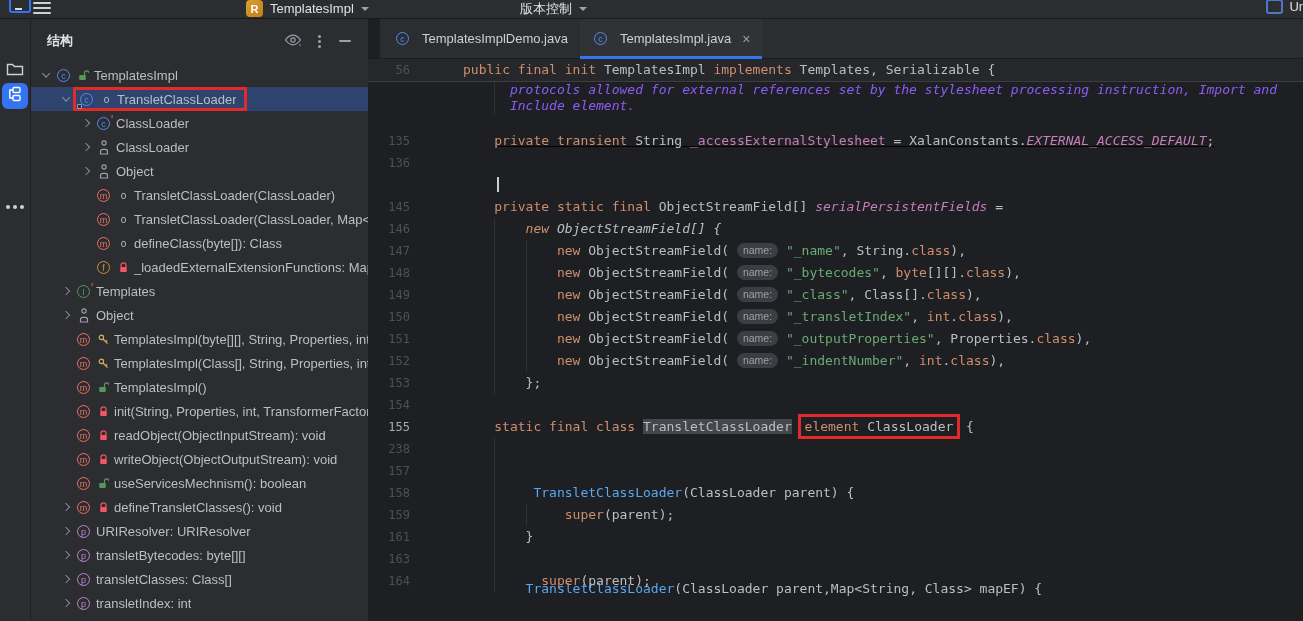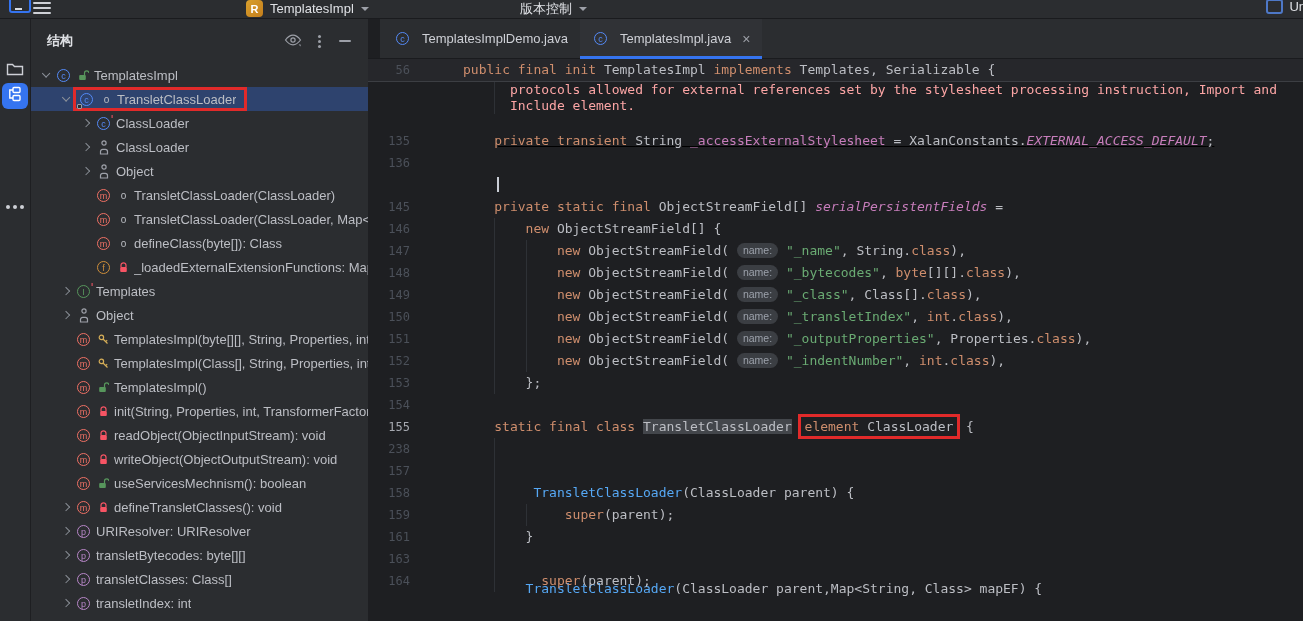--- a/index.html
+++ b/index.html
@@ -61,21 +61,21 @@
   .cl.h16{height:16px;line-height:16px;}
   .cl.sticky{background:#26272B;border-bottom:1px solid #3C3E43;}
   .ln{width:42px;flex:none;text-align:right;color:#4B5059;font-size:12px;}
   .ln.active{color:#A6A9B0;}
   .lt{margin-left:53px;position:relative;}
   .s-k{color:#CF8E6D;}
   .s-t{color:#BCBEC4;}
   .s-f{color:#C77DBB;}
   .s-i{color:#C77DBB;font-style:italic;}
   .s-s{color:#6AAB73;}
-  .s-c{color:#fca5a5;}
+  .s-c{color:#8b5cf6;font-style:italic;}
   .s-m{color:#56A8F5;}
   .s-H{background:#43464B;color:#BCBEC4;}
   .s-h{display:inline-block;background:#3B3E43;color:#9CA1AB;font-family:"Liberation Sans",sans-serif;font-size:10.5px;line-height:15px;padding:0 6px;border-radius:8px;vertical-align:1px;}
   .code-redbox{border:3px solid #E12A2A;padding:2px 4px;margin:-3px -2px;}
   .guide{position:absolute;top:0;bottom:0;width:1px;background:#2E3136;}
   .caret{position:absolute;width:2px;top:3px;height:15px;background:#C9CDD5;}
 </style>
 </head>
 <body>
 
@@ -485,21 +485,21 @@
         </div>
       <div class="code" id="code">
           <div class="cl sticky"><span class="ln">56</span><span class="lt"><span class="s-k">public final init </span><span class="s-t">TemplatesImpl </span><span class="s-k">implements </span><span class="s-t">Templates, Serializable {</span></span></div>
           <div class="cl h16"><span class="guide" style="left: 126.32px;"></span><span class="ln"></span><span class="lt" style="padding-left: 6ch;"><span class="s-c">protocols allowed for external references set by the stylesheet processing instruction, Import and</span></span></div>
           <div class="cl h16"><span class="guide" style="left: 126.32px;"></span><span class="ln"></span><span class="lt" style="padding-left: 6ch;"><span class="s-c">Include element.</span></span></div>
           <div class="cl h16"><span class="ln"></span><span class="lt"></span></div>
           <div class="cl"><span class="ln">135</span><span class="lt" style="padding-left: 4ch; text-decoration: underline;"><span class="s-k">private transient </span><span class="s-t">String </span><span class="s-f">_accessExternalStylesheet </span><span class="s-t">= XalanConstants.</span><span class="s-i">EXTERNAL_ACCESS_DEFAULT</span><span class="s-t">;</span></span></div>
           <div class="cl"><span class="ln">136</span><span class="lt"></span></div>
           <div class="cl"><span class="ln"></span><span class="lt"></span><span class="caret" style="left: 128.669px;"></span></div>
           <div class="cl"><span class="ln">145</span><span class="lt" style="padding-left: 4ch;"><span class="s-k">private static final </span><span class="s-t">ObjectStreamField[] </span><span class="s-i">serialPersistentFields </span><span class="s-t">=</span></span></div>
-          <div class="cl"><span class="guide" style="left: 126.32px;"></span><span class="ln">146</span><span class="lt" style="padding-left: 8ch;"><span class="s-k">new </span><span class="s-t">ObjectStreamField[] {</span></span></div>
+          <div class="cl"><span class="guide" style="left: 126.32px;"></span><span class="ln">146</span><span class="lt" style="padding-left: 8ch; font-style: italic;"><span class="s-k">new </span><span class="s-t">ObjectStreamField[] {</span></span></div>
           <div class="cl"><span class="guide" style="left: 126.32px;"></span><span class="guide" style="left: 157.64px;"></span><span class="ln">147</span><span class="lt" style="padding-left: 12ch;"><span class="s-k">new </span><span class="s-t">ObjectStreamField( </span><span class="s-h">name:</span><span class="s-t"> </span><span class="s-s">"_name"</span><span class="s-t">, String.</span><span class="s-k">class</span><span class="s-t">),</span></span></div>
           <div class="cl"><span class="guide" style="left: 126.32px;"></span><span class="guide" style="left: 157.64px;"></span><span class="ln">148</span><span class="lt" style="padding-left: 12ch;"><span class="s-k">new </span><span class="s-t">ObjectStreamField( </span><span class="s-h">name:</span><span class="s-t"> </span><span class="s-s">"_bytecodes"</span><span class="s-t">, </span><span class="s-k">byte</span><span class="s-t">[][].</span><span class="s-k">class</span><span class="s-t">),</span></span></div>
           <div class="cl"><span class="guide" style="left: 126.32px;"></span><span class="guide" style="left: 157.64px;"></span><span class="ln">149</span><span class="lt" style="padding-left: 12ch;"><span class="s-k">new </span><span class="s-t">ObjectStreamField( </span><span class="s-h">name:</span><span class="s-t"> </span><span class="s-s">"_class"</span><span class="s-t">, Class[].</span><span class="s-k">class</span><span class="s-t">),</span></span></div>
           <div class="cl"><span class="guide" style="left: 126.32px;"></span><span class="guide" style="left: 157.64px;"></span><span class="ln">150</span><span class="lt" style="padding-left: 12ch;"><span class="s-k">new </span><span class="s-t">ObjectStreamField( </span><span class="s-h">name:</span><span class="s-t"> </span><span class="s-s">"_transletIndex"</span><span class="s-t">, </span><span class="s-k">int</span><span class="s-t">.</span><span class="s-k">class</span><span class="s-t">),</span></span></div>
           <div class="cl"><span class="guide" style="left: 126.32px;"></span><span class="guide" style="left: 157.64px;"></span><span class="ln">151</span><span class="lt" style="padding-left: 12ch;"><span class="s-k">new </span><span class="s-t">ObjectStreamField( </span><span class="s-h">name:</span><span class="s-t"> </span><span class="s-s">"_outputProperties"</span><span class="s-t">, Properties.</span><span class="s-k">class</span><span class="s-t">),</span></span></div>
           <div class="cl"><span class="guide" style="left: 126.32px;"></span><span class="guide" style="left: 157.64px;"></span><span class="ln">152</span><span class="lt" style="padding-left: 12ch;"><span class="s-k">new </span><span class="s-t">ObjectStreamField( </span><span class="s-h">name:</span><span class="s-t"> </span><span class="s-s">"_indentNumber"</span><span class="s-t">, </span><span class="s-k">int</span><span class="s-t">.</span><span class="s-k">class</span><span class="s-t">),</span></span></div>
           <div class="cl"><span class="guide" style="left: 126.32px;"></span><span class="ln">153</span><span class="lt" style="padding-left: 8ch;"><span class="s-t">};</span></span></div>
           <div class="cl"><span class="ln">154</span><span class="lt"></span></div>
           <div class="cl"><span class="ln active">155</span><span class="lt" style="padding-left: 4ch;"><span class="s-k">static final class </span><span class="s-H">TransletClassLoader</span><span class="s-t"> </span><span class="code-redbox"><span class="s-k">element </span><span class="s-t">ClassLoader</span></span><span class="s-t"> {</span></span></div>
           <div class="cl"><span class="guide" style="left: 126.32px;"></span><span class="ln">238</span></div>

